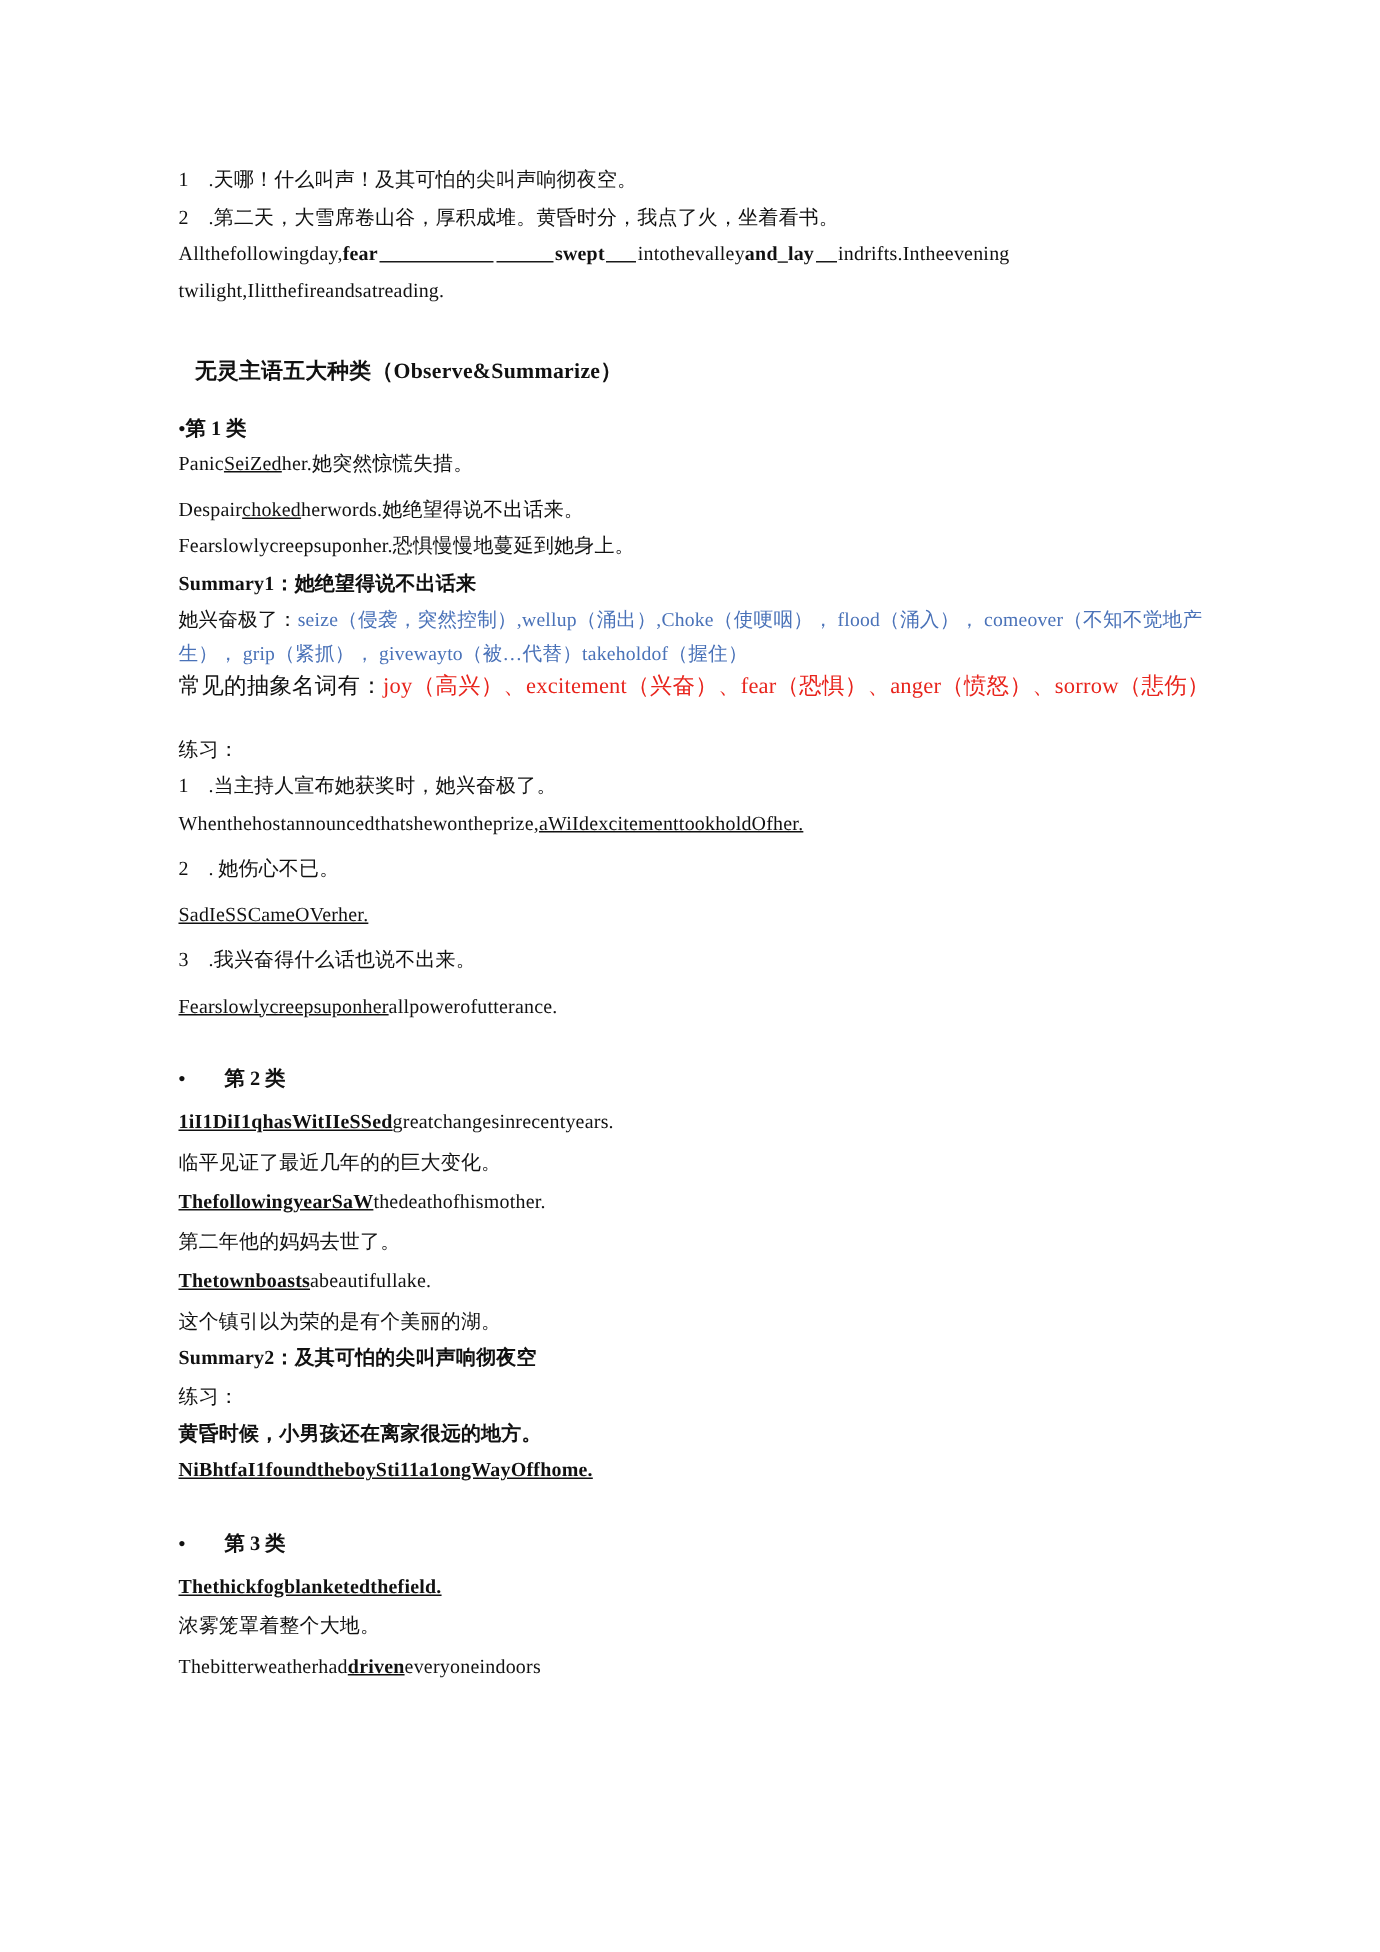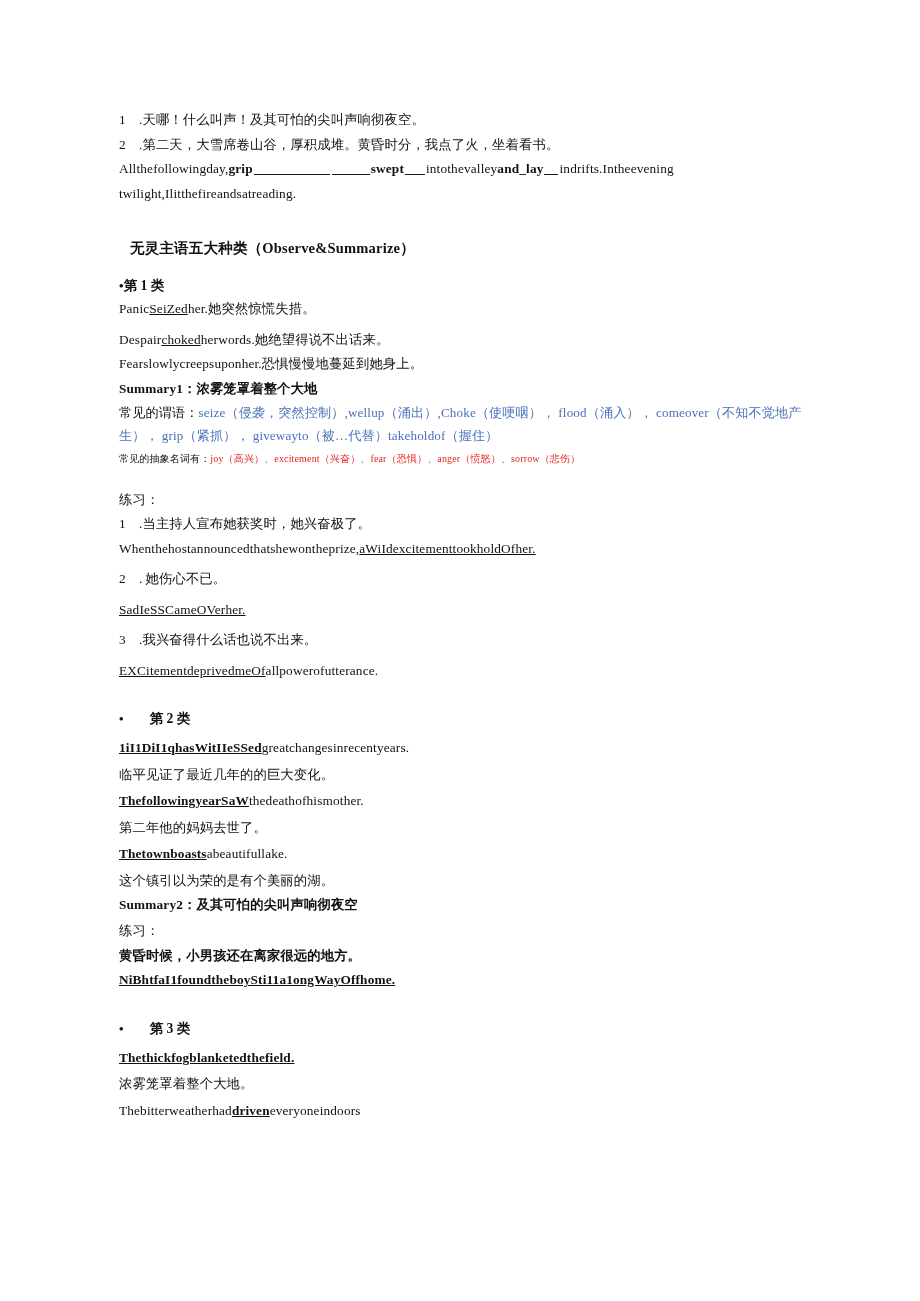--- a/index.html
+++ b/index.html
@@ -95,41 +95,41 @@
 
   
   .vocab-blue {
     color: #4a72b8;
     font-size: 13.1px;
     line-height: 23px;
   }
   .vocab-blue .lead { color: #111; }
   .vocab-red {
     color: #e8241c;
-    font-size: 10px;
+    font-size: 15px;
     line-height: 23px;
   }
   .vocab-red .lead { color: #111; }
   .tight { word-spacing: -1.2px; }
 </style>
 </head>
 <body>
 
 <div class="page">
   <div class="doc">
 
     <p>
       <span class="num">1</span><span>.天哪！什么叫声！及其可怕的尖叫声响彻夜空。</span>
     </p>
 
     <p>
       <span class="num">2</span><span>.第二天，大雪席卷山谷，厚积成堆。黄昏时分，我点了火，坐着看书。</span>
     </p>
     <p class="tight">
-      <span>Allthefollowingday,</span><span class="b">grip</span><span class="blank blank-lg"></span><span class="blank blank-sm"></span><span class="b">swept</span><span class="blank blank-xs"></span><span>intothevalley</span><span class="b">and_lay</span><span class="blank blank-xxs"></span><span>indrifts.Intheevening</span>
+      <span>Allthefollowingday,</span><span class="b">fear</span><span class="blank blank-lg"></span><span class="blank blank-sm"></span><span class="b">swept</span><span class="blank blank-xs"></span><span>intothevalley</span><span class="b">and_lay</span><span class="blank blank-xxs"></span><span>indrifts.Intheevening</span>
     </p>
     <p class="tight">twilight,Ilitthefireandsatreading.</p>
 
     <div class="gap-30"></div>
 
     <p class="section-title">无灵主语五大种类（Observe&amp;Summarize）</p>
 
     <div class="gap-14"></div>
 
     <p class="cat-head">
@@ -138,24 +138,24 @@
 
     <p>
       <span>Panic</span><span class="u">SeiZed</span><span>her.她突然惊慌失措。</span>
     </p>
     <div class="gap-6"></div>
     <p>
       <span>Despair</span><span class="u">choked</span><span>herwords.她绝望得说不出话来。</span>
     </p>
     <p>Fearslowlycreepsuponher.恐惧慢慢地蔓延到她身上。</p>
 
-    <p class="summary-head">Summary1：浓雾笼罩着整个大地</p>
+    <p class="summary-head">Summary1：她绝望得说不出话来</p>
 
     <p class="vocab-blue">
-      <span class="lead">常见的谓语：</span><span>seize（侵袭，突然控制）,wellup（涌出）,Choke（使哽咽）， flood（涌入）， comeover（不知不觉地产生）， grip（紧抓）， givewayto（被…代替）takeholdof（握住）</span>
+      <span class="lead">她兴奋极了：</span><span>seize（侵袭，突然控制）,wellup（涌出）,Choke（使哽咽）， flood（涌入）， comeover（不知不觉地产生）， grip（紧抓）， givewayto（被…代替）takeholdof（握住）</span>
     </p>
 
     <p class="vocab-red">
       <span class="lead">常见的抽象名词有：</span><span>joy（高兴）、excitement（兴奋）、fear（恐惧）、anger（愤怒）、sorrow（悲伤）</span>
     </p>
 
     <div class="gap-18"></div>
 
     <p>练习：</p>
 
@@ -174,21 +174,21 @@
     <p>
       <span class="u">SadIeSSCameOVerher.</span>
     </p>
 
     <div class="gap-6"></div>
     <p>
       <span class="num">3</span><span>.我兴奋得什么话也说不出来。</span>
     </p>
     <div class="gap-6"></div>
     <p>
-      <span class="u">EXCitementdeprivedmeOf</span><span>allpowerofutterance.</span>
+      <span class="u">Fearslowlycreepsuponher</span><span>allpowerofutterance.</span>
     </p>
 
     <div class="gap-24"></div>
 
     <p class="cat-head">
       <span class="bullet-dot">•</span><span class="bullet-indent"></span><span>第 2 类</span>
     </p>
 
     <div class="gap-6"></div>
     <p class="tight">

